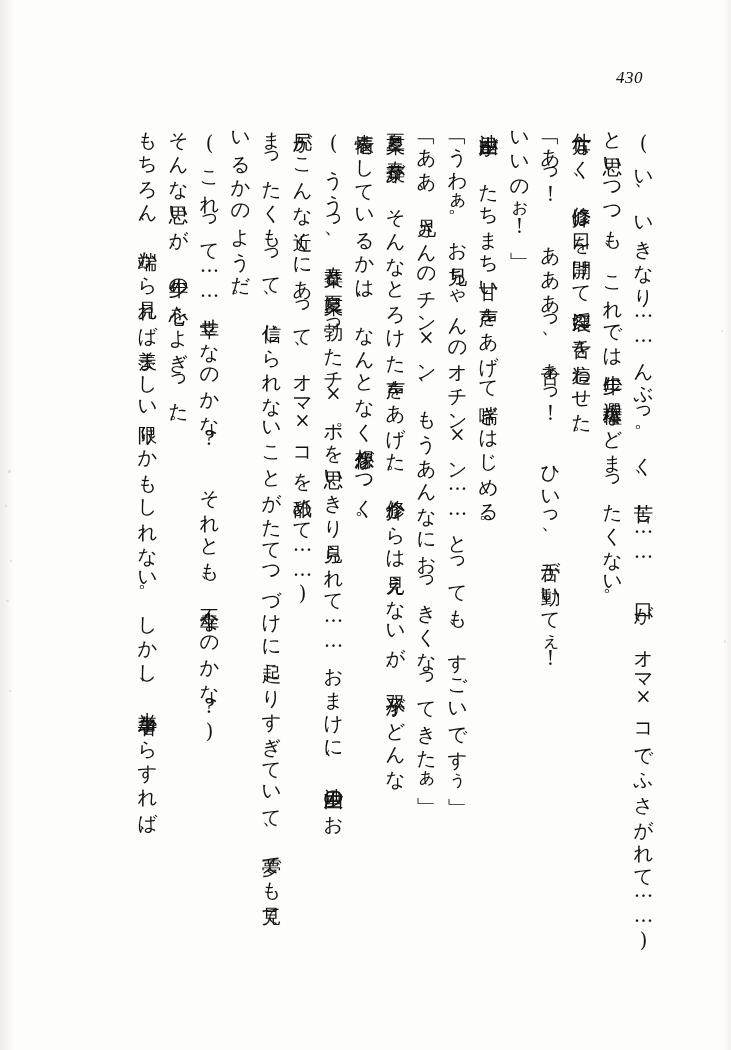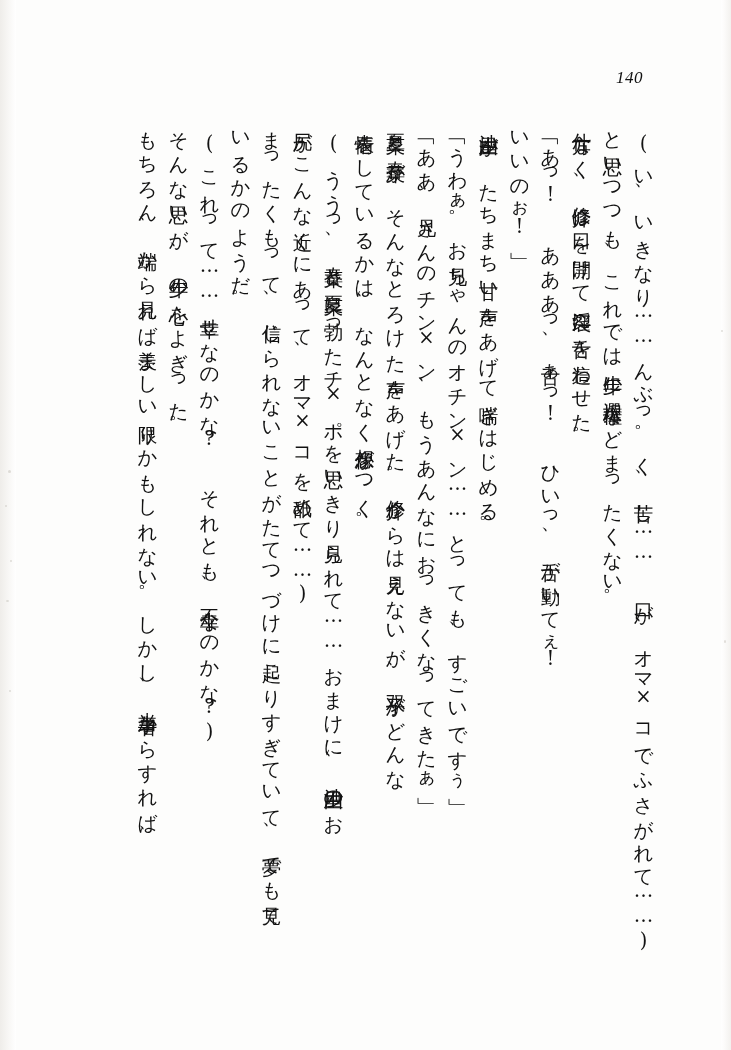--- a/index.html
+++ b/index.html
@@ -99,21 +99,21 @@
 <div class="edge-right"></div>
 
 <div class="speck" style="left:8px;  top:470px;  width:3px; height:3px;"></div>
 <div class="speck" style="left:5px;  top:505px;  width:2px; height:2px;"></div>
 <div class="speck" style="left:10px; top:560px;  width:2px; height:2px;"></div>
 <div class="speck" style="left:6px;  top:600px;  width:3px; height:2px;"></div>
 <div class="speck" style="left:9px;  top:690px;  width:2px; height:2px;"></div>
 <div class="speck" style="left:721px;top:330px;  width:2px; height:2px;"></div>
 <div class="speck" style="left:724px;top:640px;  width:2px; height:3px;"></div>
 
-<div class="page-number">140</div>
+<div class="page-number">430</div>
 
 <div class="text-block">
   <div class="tcol indent-1">(い、いきなり……んぶっ。く、苦し…… 口が、オマ×コでふさがれて……)</div>
   <div class="tcol indent-0">と思いつつも、これでは少年に選択権などまったくない。</div>
   <div class="tcol indent-0">仕方なく、修介は口を開けて淫裂に舌を這わせた。</div>
   <div class="tcol indent-1">「あっ! あああっ、舌ぁっ! ひいっ、舌が動いてぇ!</div>
   <div class="tcol indent-0">いいのぉ!」</div>
   <div class="tcol indent-0">沙由里が、たちまち甘い声をあげて喘ぎはじめる。</div>
   <div class="tcol indent-1">「うわぁ。お兄ちゃんのオチン×ン……とっても、すごいですぅ」</div>
   <div class="tcol indent-1">「ああ、兄さんのチン×ン、もうあんなにおっきくなってきたぁ」</div>

